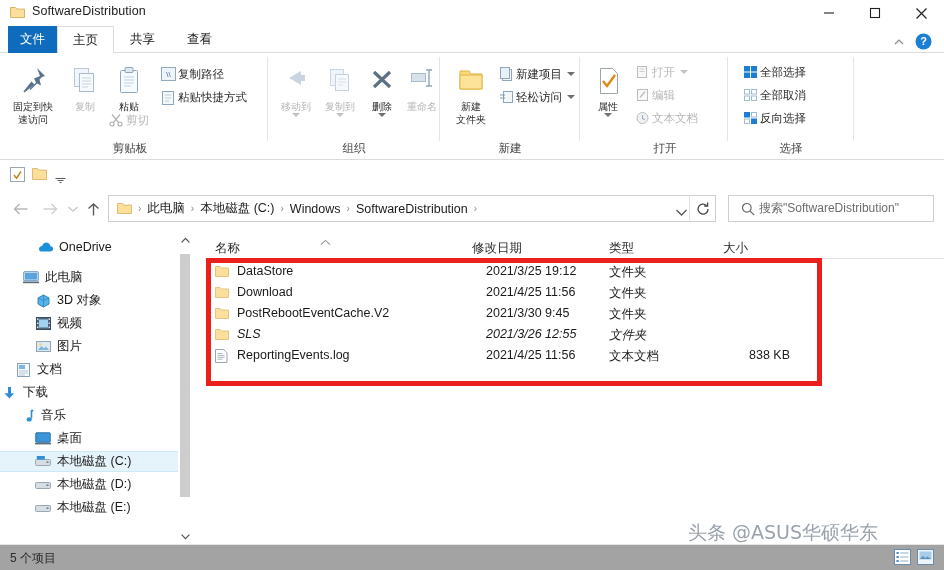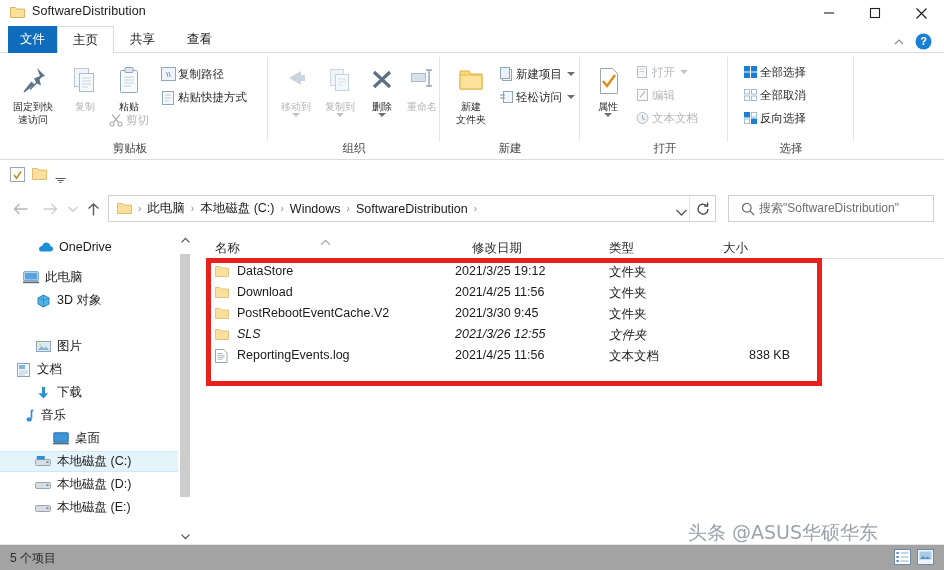--- a/index.html
+++ b/index.html
@@ -128,21 +128,21 @@
     position: absolute; left: 205px; top: 236px; width: 739px; height: 23px;
     border-bottom: 1px solid #e3e3e3;
   }
   .col-title { position: absolute; top: 4px; font-size: 12.5px; color: #2b2b2b; }
   .sortmark { position: absolute; left: 320px; top: 232px; }
 
   .filelist { position: absolute; left: 205px; top: 262px; width: 739px; }
   .frow { position: absolute; left: 0; width: 739px; height: 21px; font-size: 12.5px; color: #1a1a1a; }
   .f-ico { position: absolute; left: 10px; top: 3px; }
   .f-name { position: absolute; left: 32px; top: 2px; white-space: nowrap; }
-  .f-date { position: absolute; left: 250px; top: 2px; white-space: nowrap; text-align: right; }
+  .f-date { position: absolute; left: 281px; top: 2px; white-space: nowrap; text-align: right; }
   .f-type { position: absolute; left: 404px; top: 2px; white-space: nowrap; }
   .f-size { position: absolute; left: 492px; top: 2px; width: 93px; text-align: right; white-space: nowrap; }
 
   .redbox {
     position: absolute; left: 206px; top: 258px; width: 616px; height: 128px;
     border: 5px solid #e9201c; pointer-events: none;
   }
 
   
   .statusbar {
@@ -569,20 +569,37 @@
     <div class="nav-item" style="top:58px;padding-left:34px;">
       <span class="nav-ico">
         <svg width="15" height="14" viewBox="0 0 15 14">
           <path d="M7.5 1l5.5 3v6l-5.5 3L2 10V4z" fill="#55b3e8" stroke="#2e86c1"></path>
           <path d="M7.5 1v5.6L13 4M7.5 6.6L2 4M7.5 6.6V13" fill="none" stroke="#2e86c1" stroke-width=".8"></path>
         </svg>
       </span>
       <span>3D 对象</span>
     </div>
 
+    <div class="nav-item" style="top:81px;padding-left:34px;">
+      <span class="nav-ico">
+        <svg width="15" height="13" viewBox="0 0 15 13">
+          <rect x="0.5" y="0.5" width="14" height="12" fill="#4f6579" stroke="#3b4c5c"></rect>
+          <rect x="3" y="2.5" width="9" height="8" fill="#9fd1f0"></rect>
+          <g fill="#e8eef3">
+              <rect x="1" y="1.5" width="1.4" height="1.4"></rect>
+              <rect x="1" y="5.6" width="1.4" height="1.4"></rect>
+              <rect x="1" y="9.6" width="1.4" height="1.4"></rect>
+              <rect x="12.6" y="1.5" width="1.4" height="1.4"></rect>
+              <rect x="12.6" y="5.6" width="1.4" height="1.4"></rect>
+              <rect x="12.6" y="9.6" width="1.4" height="1.4"></rect>
+            </g>
+        </svg>
+      </span>
+      <span>视频</span>
+    </div>
 
     <div class="nav-item" style="top:104px;padding-left:34px;">
       <span class="nav-ico">
         <svg width="15" height="13" viewBox="0 0 15 13">
           <rect x="0.5" y="1.5" width="14" height="10" fill="#dfe9f1" stroke="#8fa6b8"></rect>
           <path d="M2 10l3.5-4 2.4 2.6 2-2.2L13 10z" fill="#7bb7df"></path>
           <circle cx="4.4" cy="4.4" r="1.2" fill="#f3d06a"></circle>
         </svg>
       </span>
       <span>图片</span>
@@ -592,41 +609,41 @@
       <span class="nav-ico">
         <svg width="13" height="14" viewBox="0 0 13 14">
           <rect x="0.5" y="0.5" width="12" height="13" fill="#f4f8fb" stroke="#8ba2b5"></rect>
           <rect x="2" y="2" width="6" height="4" fill="#7fb6dd"></rect>
           <path d="M2 8h9M2 10h9M2 12h6" stroke="#b7c8d6"></path>
         </svg>
       </span>
       <span>文档</span>
     </div>
 
-    <div class="nav-item" style="top:150px;padding-left:34px;">
+    <div class="nav-item" style="top:150px;">
       <span class="nav-ico">
         <svg width="13" height="14" viewBox="0 0 13 14">
           <path d="M5 1h3v6.2h3.2L6.5 12.6 1.3 7.2H5z" fill="#2f8fd6"></path>
         </svg>
       </span>
       <span>下载</span>
     </div>
 
     <div class="nav-item" style="top:173px;padding-left:18px;">
       <span class="nav-ico">
         <svg width="13" height="14" viewBox="0 0 13 14">
           <path d="M10.5 1v8.2" stroke="#2f8fd6" stroke-width="1.6" fill="none"></path>
           <ellipse cx="8.2" cy="10.4" rx="2.6" ry="2.2" fill="#2f8fd6"></ellipse>
           <path d="M10.5 1l1.8 1.2" stroke="#2f8fd6" stroke-width="1.6"></path>
         </svg>
       </span>
       <span>音乐</span>
     </div>
 
-    <div class="nav-item" style="top:196px;padding-left:52px;">
+    <div class="nav-item" style="top:196px;padding-left:34px;">
       <span class="nav-ico">
         <svg width="16" height="13" viewBox="0 0 16 13">
           <rect x="0.8" y="0.8" width="14.4" height="9.4" rx="0.6" fill="#3c95d8" stroke="#2a6fa8"></rect>
           <rect x="0" y="10.8" width="16" height="1.6" fill="#5d6b77"></rect>
         </svg>
       </span>
       <span>桌面</span>
     </div>
 
     <div class="nav-item sel" style="top:219px;padding-left:34px;">

